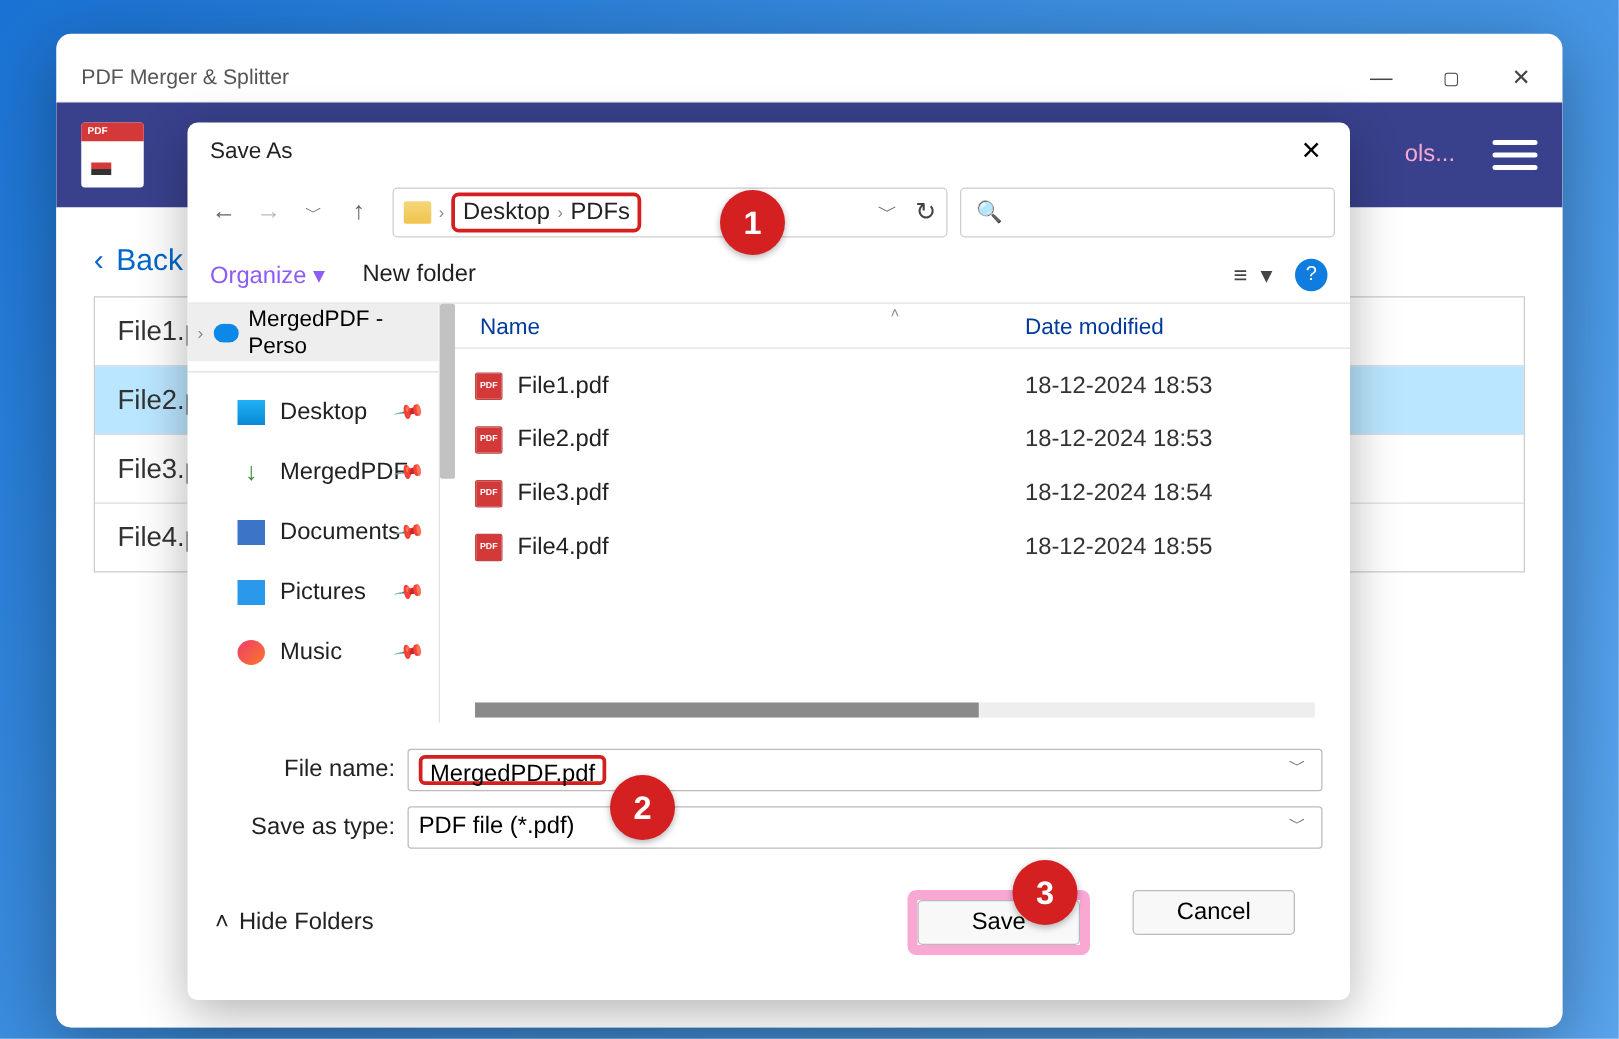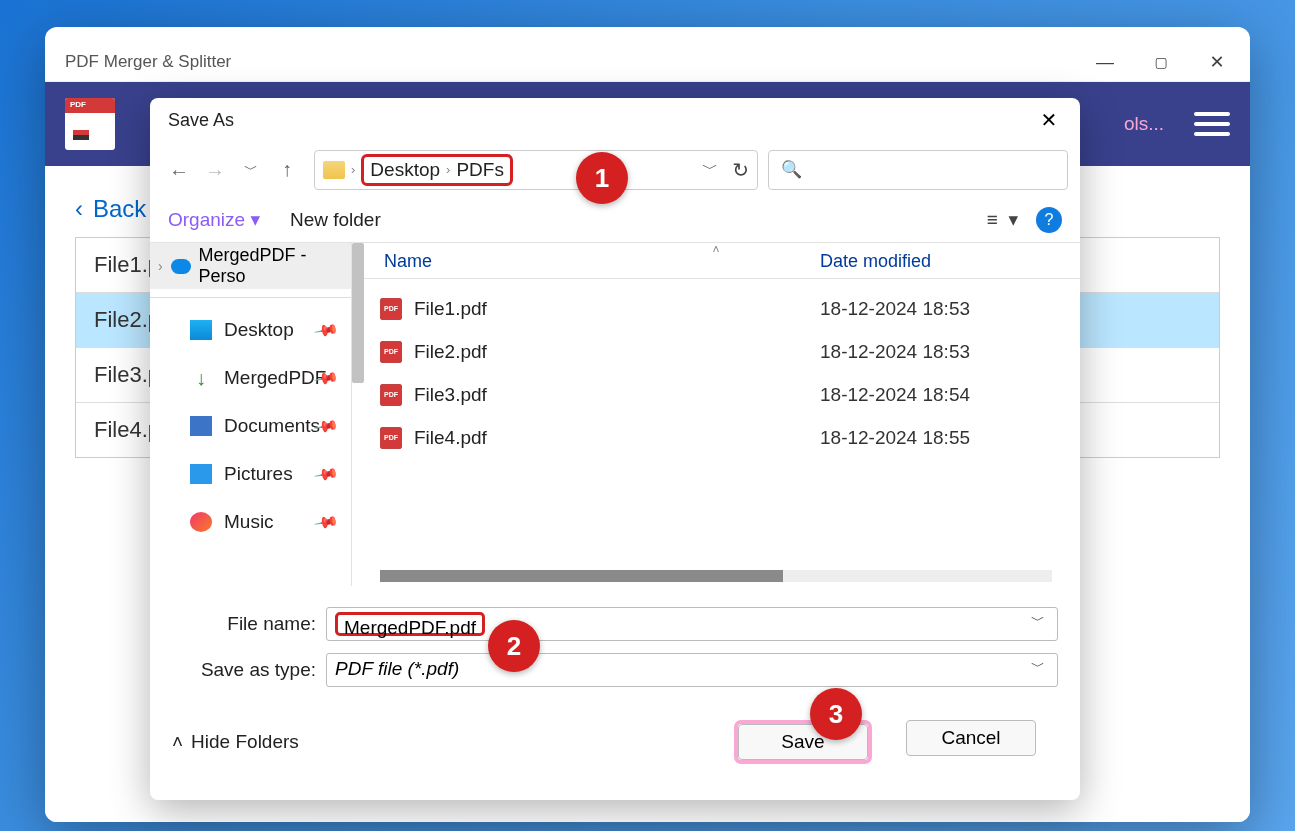--- a/index.html
+++ b/index.html
@@ -117,29 +117,29 @@
   .f-item .nm{flex:1;}
   .f-item .dt{width:260px;color:#333;}
   .h-scroll{height:20px;display:flex;padding:4px 28px 0;}
   .h-track{flex:1;height:12px;background:#eee;position:relative;}
   .h-thumb{position:absolute;left:0;width:60%;height:100%;background:#8a8a8a;}
 
   .bottom-panel{border-top:0;padding:18px 22px 18px 0;}
   .field-row{display:flex;align-items:center;height:40px;margin-bottom:6px;}
   .f-label{width:176px;text-align:right;padding-right:10px;font-size:19px;color:#222;}
   .f-input{flex:1;height:34px;border:1px solid #bbb;border-radius:3px;display:flex;padding:4px 8px;font-size:19px;}
-  .f-input .sel-text{flex:1;font-style:italic;}
+  .f-input .sel-text{flex:1;}
   .f-drop{color:#555;font-size:14px;padding:0 4px;}
   .fn-highlight{border:3px solid #d42020;border-radius:5px;padding:2px 6px;margin-right:6px;}
 
   .dlg-foot{margin-top:30px;display:flex;align-items:center;padding:0 22px 18px;}
   .hide-folders{display:flex;align-items:center;gap:8px;font-size:19px;color:#222;}
   .btn-row{margin-left:auto;display:flex;gap:22px;}
   .btn{width:130px;height:36px;border:1px solid #bbb;border-radius:4px;display:flex;align-items:center;justify-content:center;font-size:19px;background:#f8f8f8;margin-left:12px;}
-  .btn-save-wrap{border:4px solid #f9a8d4;border-radius:7px;padding:0;}
+  .btn-save-wrap{border:8px solid #f9a8d4;border-radius:7px;padding:0;}
   .btn-save-wrap .btn{border:1px solid #bbb;margin:0;}
 
   
   .ann{position:absolute;width:52px;height:52px;border-radius:50%;background:#d42020;color:#fff;display:flex;align-items:center;justify-content:center;font-size:26px;font-weight:600;box-shadow:0 2px 6px rgba(0,0,0,0.3);z-index:50;}
 </style>
 </head>
 <body>
 
 <div class="outer-window">
   <div class="outer-title">

